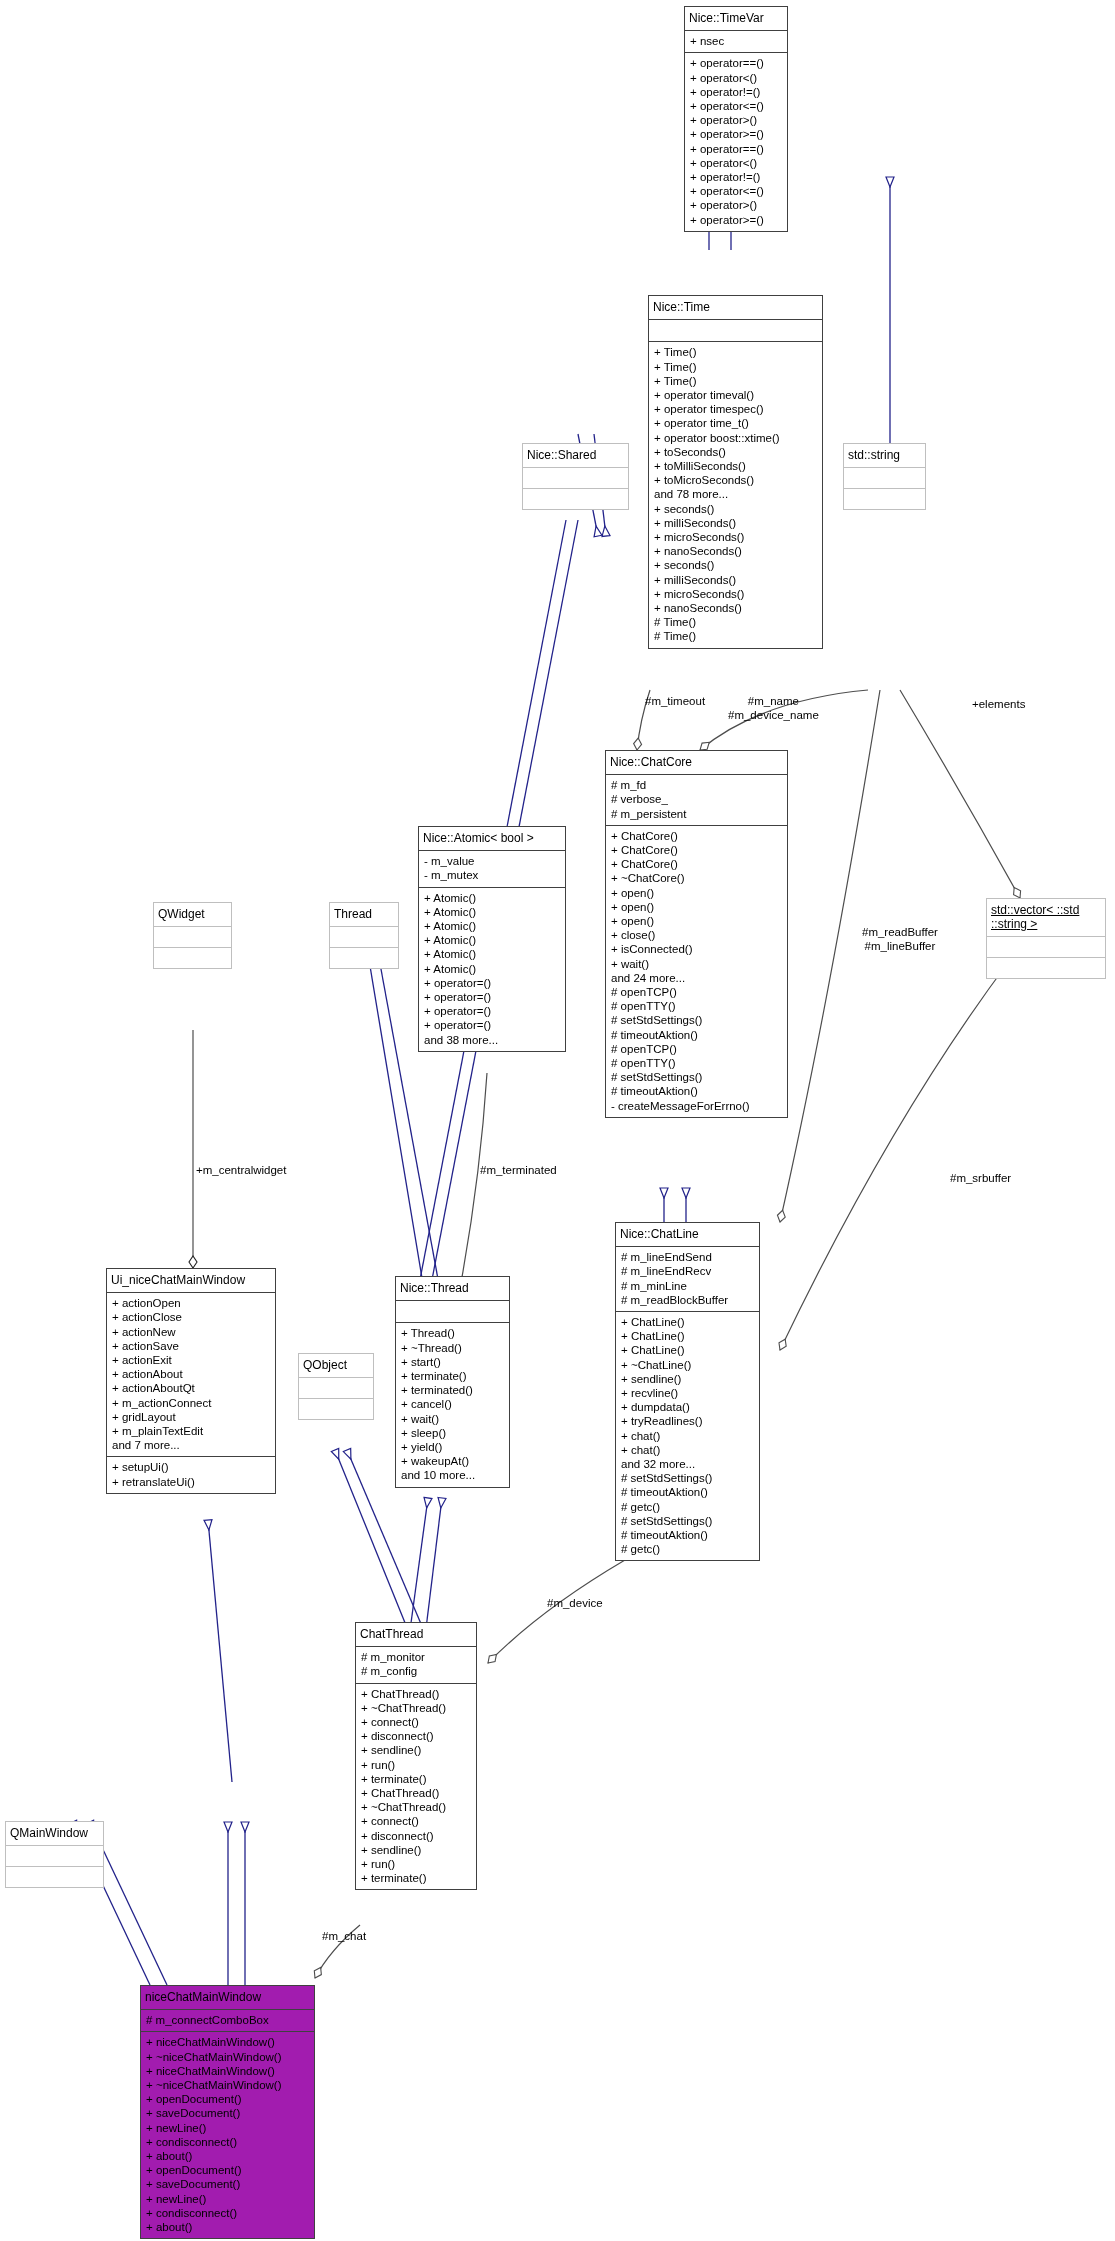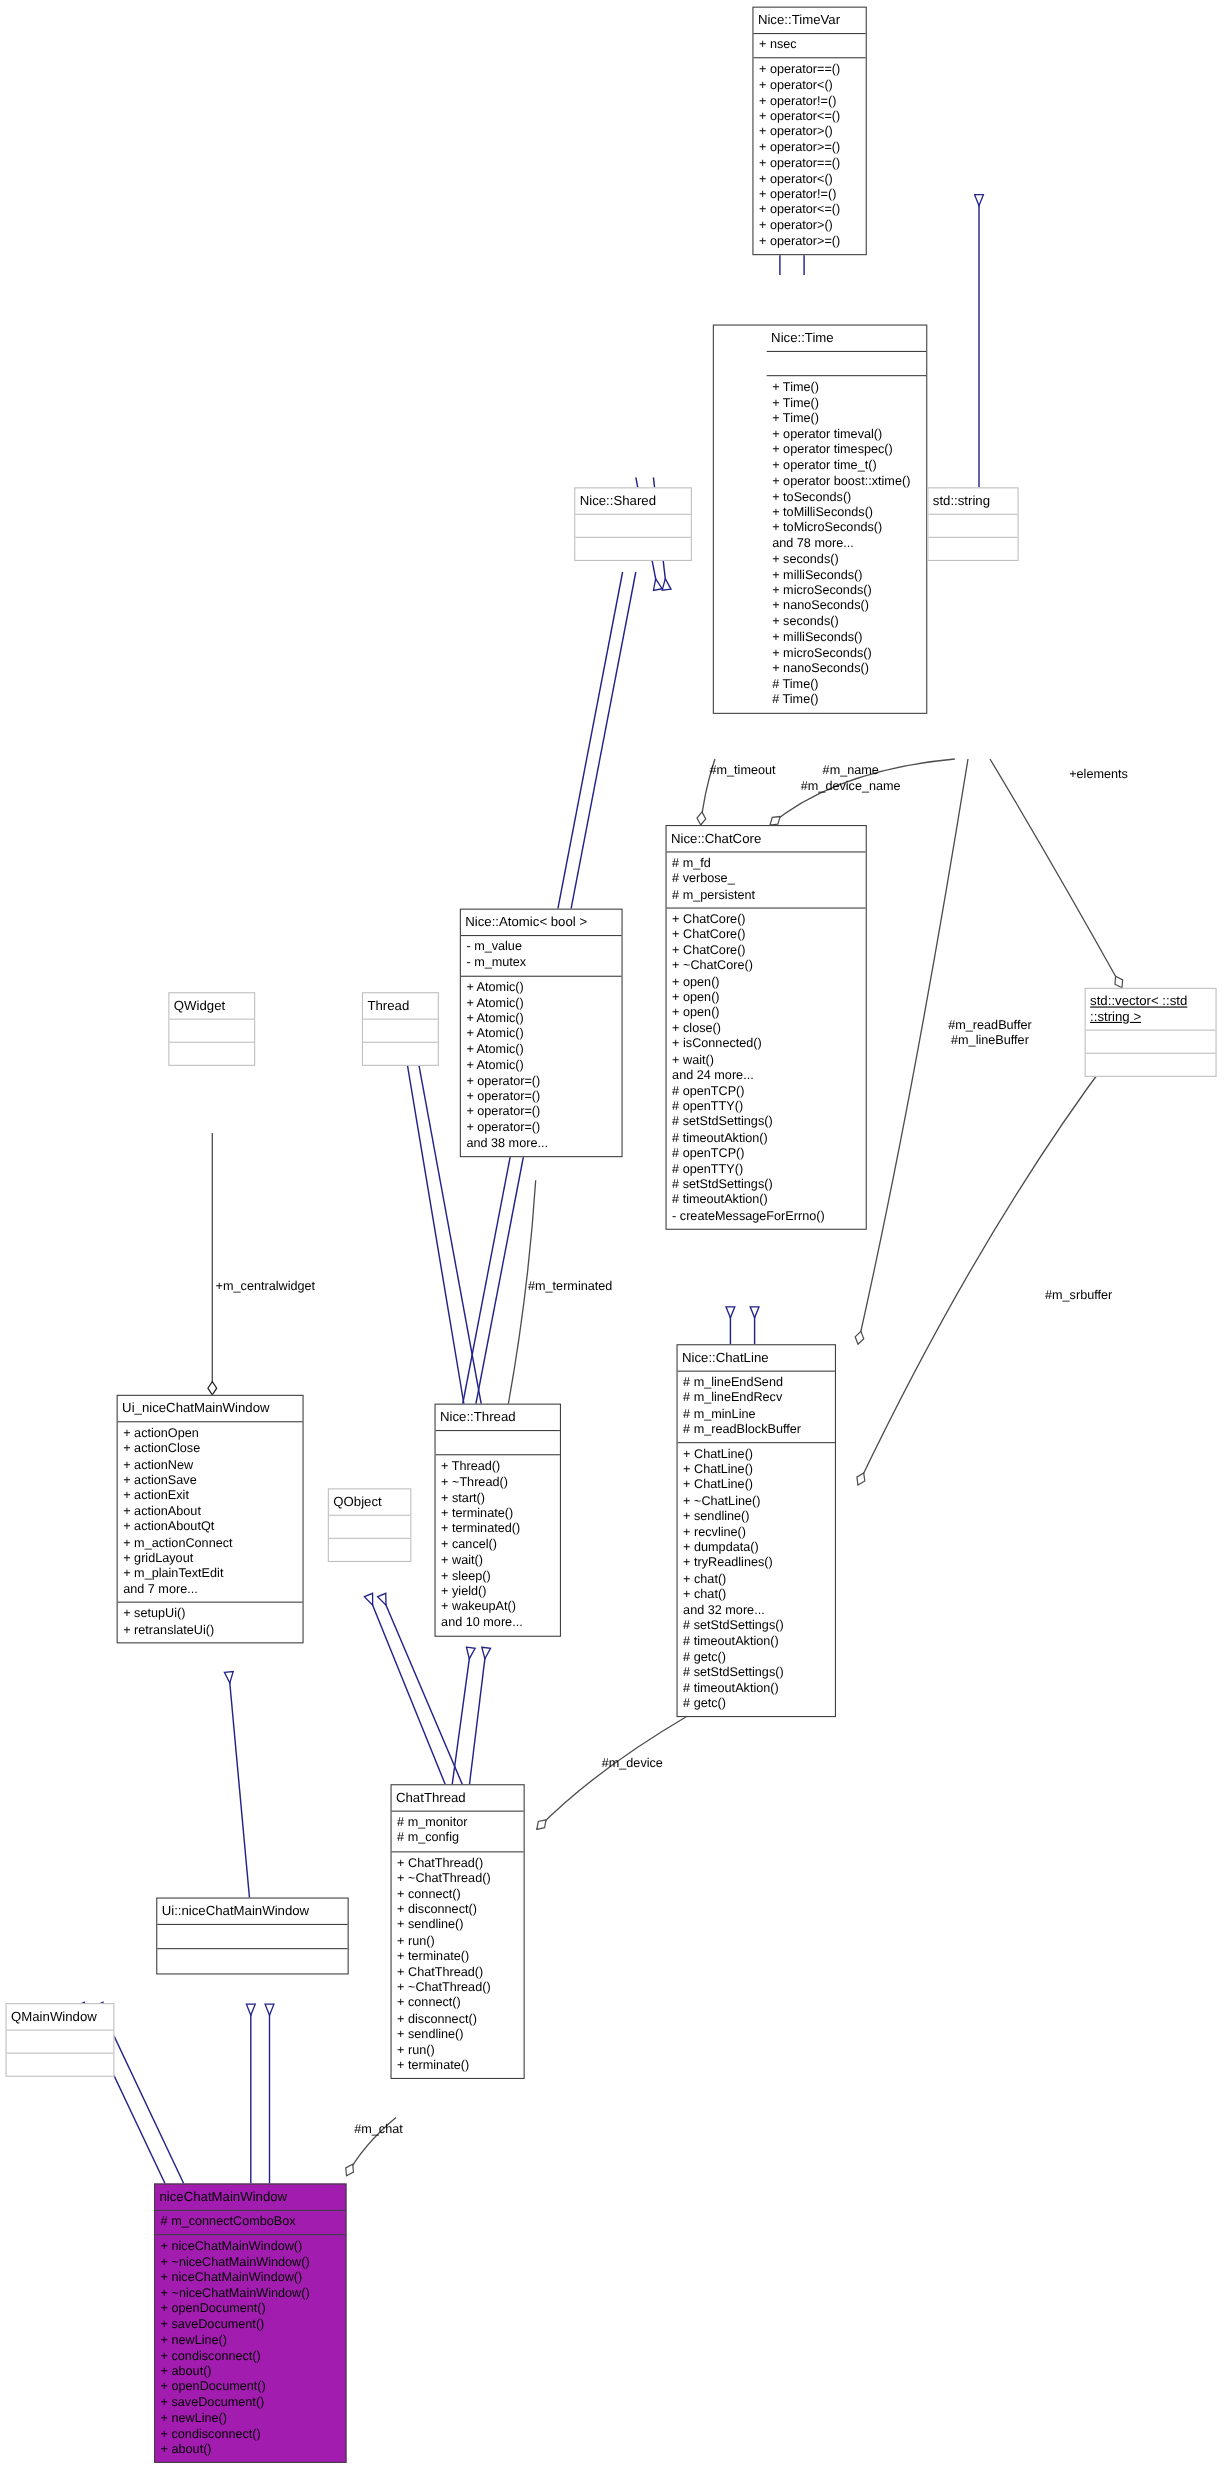--- a/index.html
+++ b/index.html
@@ -150,21 +150,21 @@
       <div>+ operator==()</div>
       <div>+ operator&lt;()</div>
       <div>+ operator!=()</div>
       <div>+ operator&lt;=()</div>
       <div>+ operator&gt;()</div>
       <div>+ operator&gt;=()</div>
     </div>
   </div>
 
 
-  <div class="cls strong" style="left:648px; top:295px; width:195px;padding-left:48px;">
+  <div class="cls strong" style="left:648px; top:295px; width:175px;">
     <div class="title">Nice::Time</div>
     <div class="sect sep">
         <div>&nbsp;</div>
       </div>
     <div class="sect sep">
       <div>+ Time()</div>
       <div>+ Time()</div>
       <div>+ Time()</div>
       <div>+ operator timeval()</div>
       <div>+ operator timespec()</div>
@@ -369,29 +369,20 @@
       <div>+ terminate()</div>
     </div>
   </div>
 
   <div class="cls" style="left:5px; top:1821px; width:99px;">
     <div class="title">QMainWindow</div>
     <div class="sect sep"></div>
     <div class="sect sep"></div>
   </div>
 
-  <div class="cls strong" style="left:142px; top:1725px; width:175px;">
-    <div class="title">Ui::niceChatMainWindow</div>
-    <div class="sect sep">
-        <div>&nbsp;</div>
-      </div>
-    <div class="sect sep">
-        <div>&nbsp;</div>
-      </div>
-  </div>
 
   <div class="cls strong filled" style="left:140px; top:1985px; width:175px;">
     <div class="title">niceChatMainWindow</div>
     <div class="sect sep">
       <div># m_connectComboBox</div>
     </div>
     <div class="sect sep">
       <div>+ niceChatMainWindow()</div>
       <div>+ ~niceChatMainWindow()</div>
       <div>+ niceChatMainWindow()</div>

